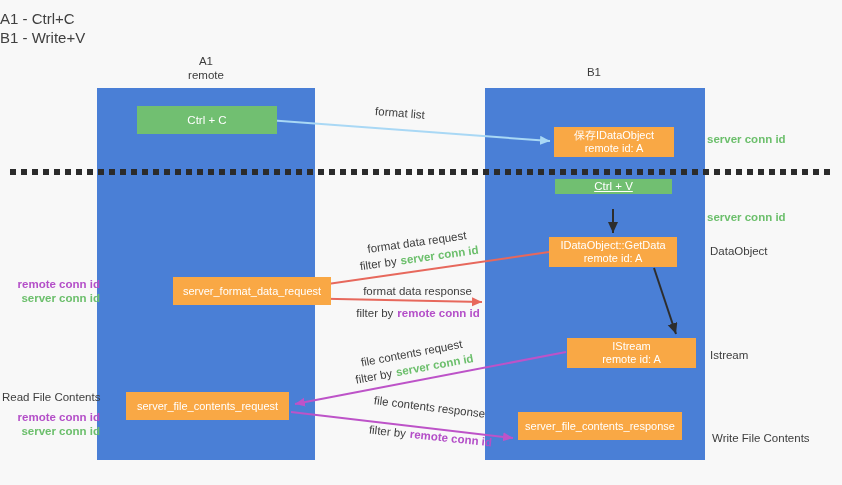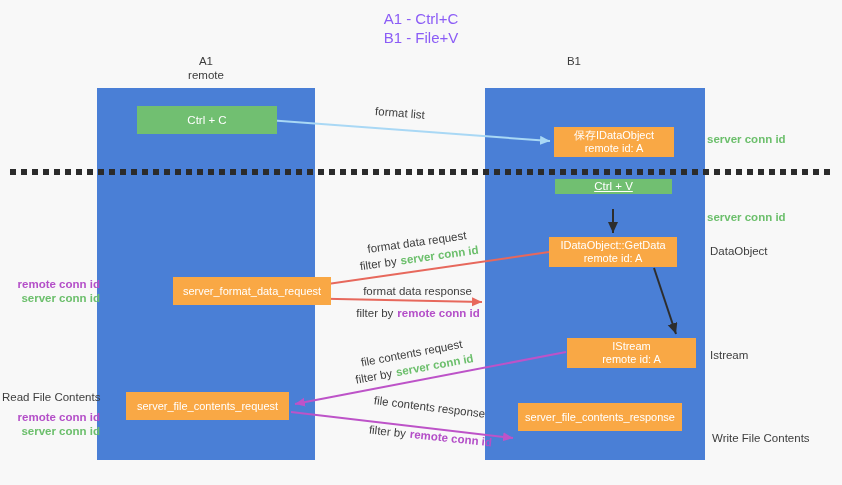--- a/index.html
+++ b/index.html
@@ -1,29 +1,29 @@
 <!DOCTYPE html>
 <html><head>
 <meta charset="utf-8">
 <style>
   html,body{margin:0;padding:0;}
   body{background:#f8f8f8;font-family:"Liberation Sans",sans-serif;}
   .stage{position:relative;width:842px;height:485px;background:#f8f8f8;overflow:hidden;}
 
-  .title{position:absolute;left:0;top:9px;width:842px;text-align:center;
-         font-size:15px;line-height:19px;color:#8b5cf6;z-index:5;}
+  .title{position:absolute;left:0;top:9px;width:842px;text-align:left;
+         font-size:15px;line-height:19px;color:#404040;z-index:5;}
 
   .lane{position:absolute;top:88px;height:372px;background:#4a7fd6;z-index:0;}
   .lane-left{left:97px;width:218px;}
   .lane-right{left:485px;width:220px;}
 
   .lane-header{position:absolute;top:54px;text-align:center;font-size:11.5px;
                line-height:14px;color:#3c3c3c;z-index:5;}
   .lane-header.hl{left:97px;width:218px;}
-  .lane-header.hr{left:464px;width:220px;}
+  .lane-header.hr{left:484px;width:220px;margin-top:11px;}
 
   .divider{position:absolute;left:10px;top:169px;width:822px;height:6px;z-index:2;
            background:repeating-linear-gradient(90deg,#2b2b2b 0 6px,transparent 6px 11px);}
 
   svg.arrows{position:absolute;left:0;top:0;z-index:2;pointer-events:none;}
 
   .node{position:absolute;display:flex;flex-direction:column;align-items:center;
         justify-content:center;color:#ffffff;text-align:center;z-index:3;
         font-size:11px;line-height:13px;white-space:nowrap;}
   .node.green{background:#71bf71;font-size:11.5px;}
@@ -43,21 +43,21 @@
   .rot7{transform:rotate(7deg);}
   .rot6{transform:rotate(6deg);}
 </style>
 </head>
 <body>
 
 <div class="stage">
 
   <div class="title">
     <div>A1 - Ctrl+C</div>
-    <div>B1 - File+V</div>
+    <div>B1 - Write+V</div>
   </div>
 
   <div class="lane-header hl">
     <div>A1</div>
     <div>remote</div>
   </div>
   <div class="lane-header hr">
     <div>B1</div>
   </div>
 
@@ -115,21 +115,21 @@
 
   <div class="node orange" style="left:567px;top:338px;width:129px;height:30px;">
     <span>IStream</span>
     <span>remote id: A</span>
   </div>
 
   <div class="node orange" style="left:126px;top:392px;width:163px;height:28px;text-align:center;">
     <span>server_file_contents_request</span>
   </div>
 
-  <div class="node orange" style="left:518px;top:403px;width:164px;height:28px;justify-content:center;">
+  <div class="node orange" style="left:518px;top:412px;width:164px;height:28px;justify-content:center;">
     <span>server_file_contents_response</span>
   </div>
 
   <div class="flabel rot4" style="left:330px;top:105px;width:140px;">format list</div>
 
   <div class="flabel rotm8" style="left:338px;top:234px;width:160px;">
     <div>format data request</div>
     <div>
       <span>filter by</span><span class="term-green gap">server conn id</span>
     </div>

